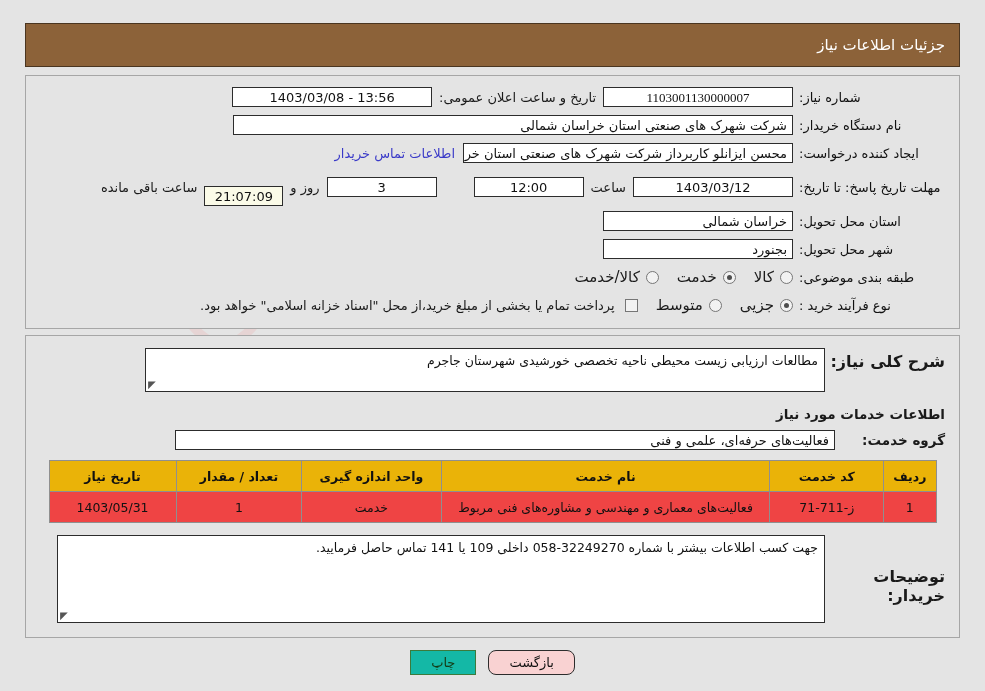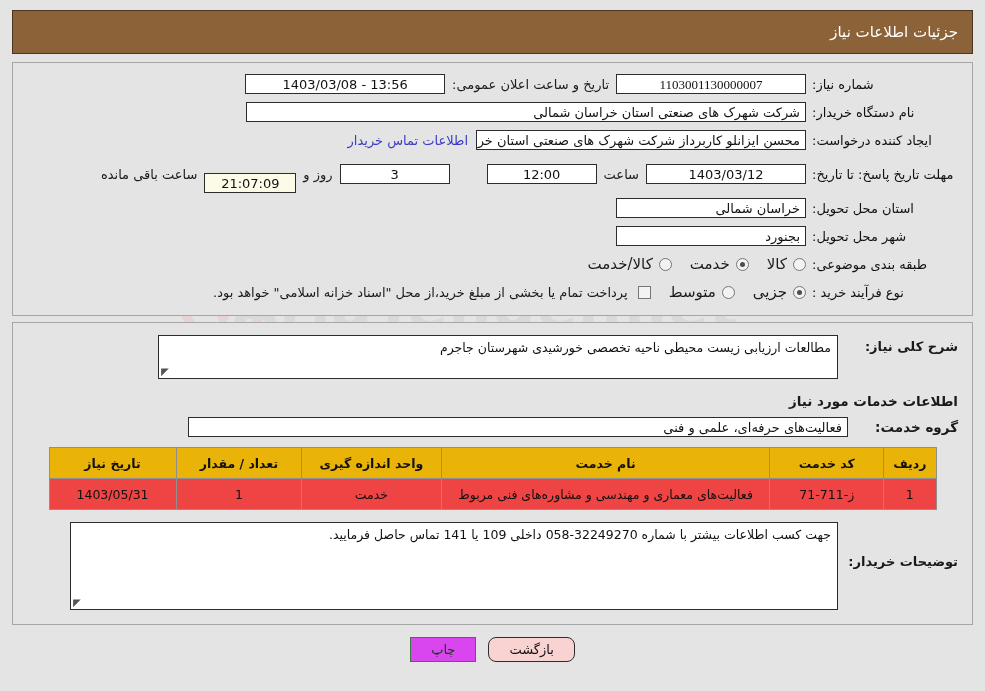--- a/index.html
+++ b/index.html
@@ -42,21 +42,21 @@
   .wm-shield {
     position: absolute;
     left: 175px; top: 20px;
     width: 96px; height: 116px;
   }
 
   
   .page {
     position: relative;
     z-index: 10;
-    padding: 0;
+    padding: 13px;
   }
   .title-bar {
     margin: 10px 12px 0 12px;
     height: 44px;
     background: #8c6239;
     border: 1px solid #4a3520;
     box-sizing: border-box;
     display: flex;
     align-items: center;
     justify-content: flex-start;
@@ -123,21 +123,21 @@
   }
 
   
   .f-need-no   { width: 190px; font-family: Liberation Serif, serif; }
   .f-pubdate   { width: 200px; }
   .f-buyer     { width: 560px; }
   .f-creator   { width: 330px; }
   .f-deadline  { width: 160px; }
   .f-hour      { width: 110px; }
   .f-days      { width: 110px; }
-  .f-countdown { width: 92px; margin-top: 18px; }
+  .f-countdown { width: 79px; margin-top: 18px; }
   .f-province  { width: 190px; }
   .f-city      { width: 190px; }
   .f-group     { width: 660px; }
 
   
   .radio-wrap, .check-wrap {
     display: inline-flex;
     align-items: center;
     margin-left: 18px;
     white-space: nowrap;
@@ -175,21 +175,21 @@
   .note-text {
     font-size: 13px;
     padding-right: 4px;
     white-space: nowrap;
   }
 
   
   .ta-row { display: flex; align-items: flex-start; }
   .ta-label {
     font-weight: bold;
-    font-size: 13px;
+    font-size: 16px;
     width: 120px;
     flex: 0 0 120px;
     text-align: right;
     padding-top: 4px;
     padding-right: 4px;
   }
   .textarea {
     background: #ffffff;
     border: 1px solid #2c2c2c;
     box-sizing: border-box;
@@ -267,21 +267,21 @@
     margin-top: 12px;
   }
   .btn {
     border: 1px solid #2c2c2c;
     font-size: 13px;
     font-family: "DejaVu Sans", "Liberation Sans", sans-serif;
     padding: 3px 20px;
     cursor: pointer;
     line-height: 17px;
   }
-  .btn-print  { background: #d946ef; border-color: #3c7a3c; color: #143a14; }
+  .btn-print  { background: #14b8a6; border-color: #3c7a3c; color: #143a14; }
   .btn-back   { background: #f9d2d2; border-color: #2c2c2c; color: #111; border-radius: 8px; }
 </style>
 </head>
 <body>
 
 <div class="watermark">
   <svg class="wm-shield" viewBox="0 0 96 116">
     <path d="M48 4 L90 18 V58 C90 86 70 104 48 112 C26 104 6 86 6 58 V18 Z" fill="none" stroke="#e9bdbd" stroke-width="9"></path>
     <path d="M30 46 L48 84 L66 46" fill="none" stroke="#e9bdbd" stroke-width="9"></path>
   </svg>

